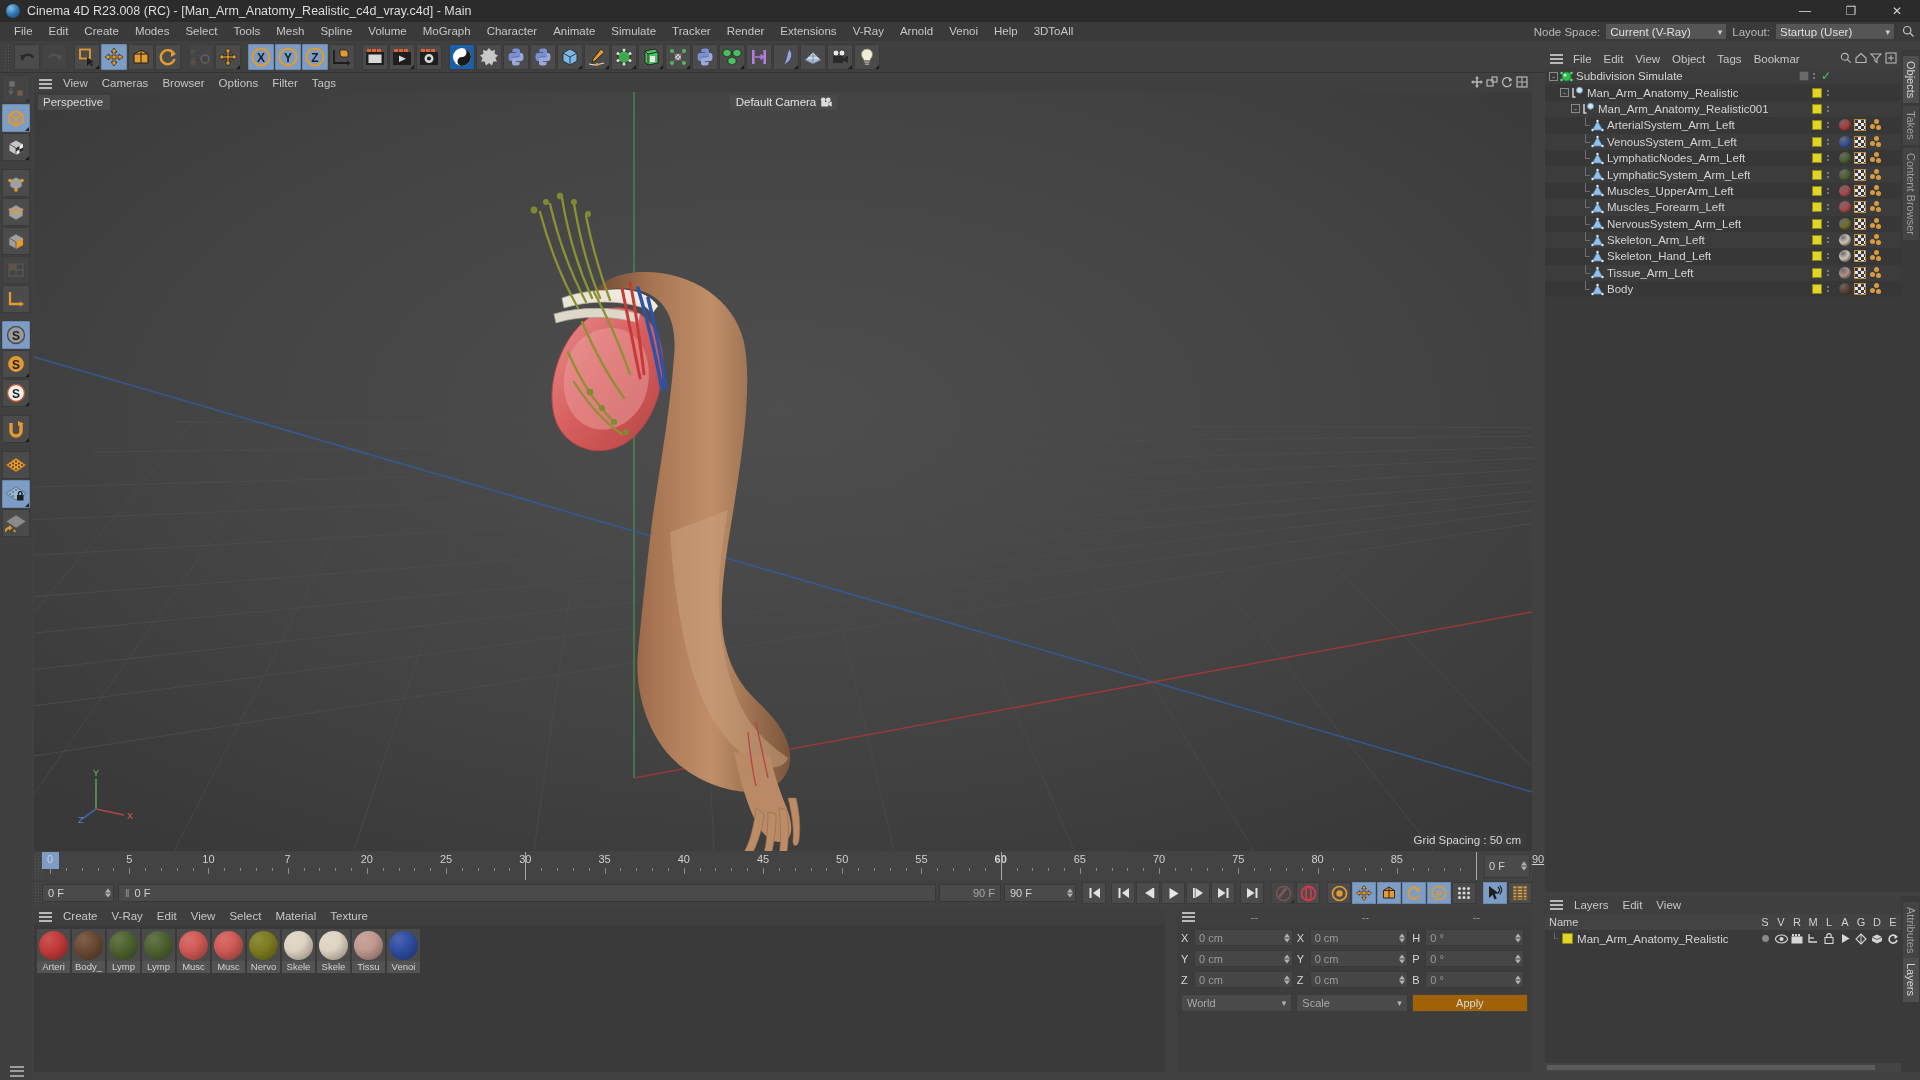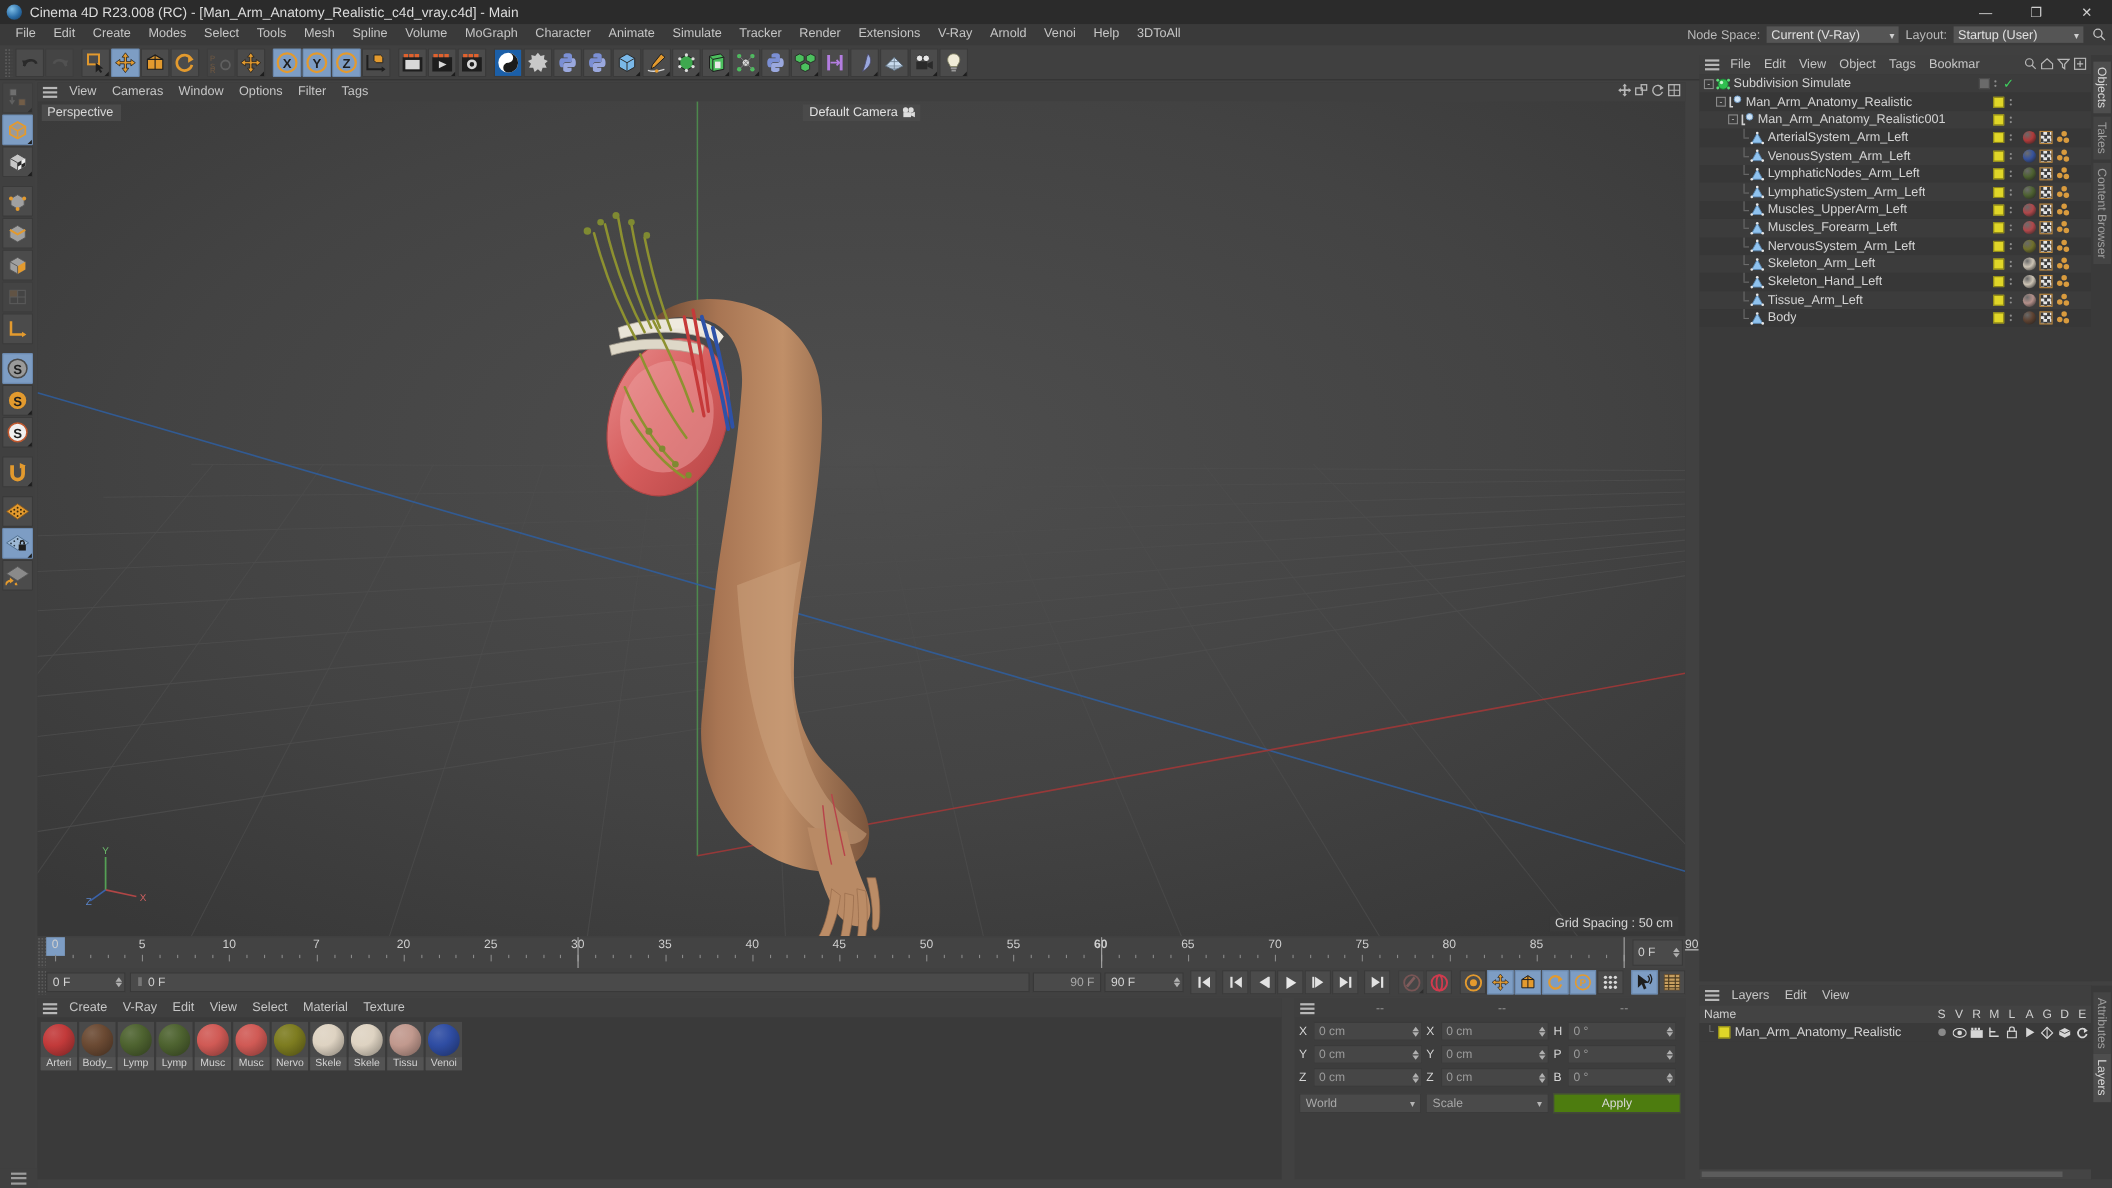--- a/index.html
+++ b/index.html
@@ -174,21 +174,21 @@
   .co-row { display:flex; align-items:center; gap:0; margin-bottom:4px; }
   .co-lbl { width:13px; font-size:11px; color:#d6d6d6; }
   .co-in {
     flex:1; height:17px; background:#464646; border:1px solid #3a3a3a; display:flex;
     align-items:center; padding:0 4px; font-size:11px; color:#9b9b9b; position:relative; margin-right:4px;
   }
   .co-foot { display:flex; align-items:center; gap:4px; padding:2px 4px 0; }
   .co-sel { flex:1; height:18px; background:#4a4a4a; border:1px solid #3a3a3a; display:flex;
             align-items:center; padding:0 5px; font-size:11px; color:#a8a8a8; position:relative; }
   .co-sel .cv { margin-left:auto; font-size:9px; color:#b5b5b5; }
-  .co-apply { flex:1.15; height:18px; background:#4d7c0f; border:1px solid #434343;
+  .co-apply { flex:1.15; height:18px; background:#a16207; border:1px solid #434343;
     display:flex; align-items:center; justify-content:center; font-size:11px; color:#dadada; }
 
   
   .objmgr {
     position:absolute; left:1545px; top:50px; width:356px; height:842px;
     background:#3d3d3d; display:flex; flex-direction:column;
   }
   .om-head { height:18px; background:#3f3f3f; display:flex; align-items:center; padding-left:4px; }
   .om-head .mi { padding:0 6px; font-size:11.5px; color:#c6c6c6; line-height:18px; }
   .om-head-icons { margin-left:auto; display:flex; align-items:center; gap:3px; padding-right:4px; }
@@ -688,21 +688,21 @@
 
   <div class="viewwrap">
     <div class="vheader" id="viewmenu">
       <div class="hamb">
           <i></i>
           <i></i>
           <i></i>
         </div>
       <div class="vm">View</div>
         <div class="vm">Cameras</div>
-        <div class="vm">Window</div>
+        <div class="vm">Browser</div>
         <div class="vm">Options</div>
         <div class="vm">Filter</div>
         <div class="vm">Tags</div>
         <div class="vright">
         <span>
           <svg width="12" height="12" viewBox="0 0 12 12">
               <path d="M6 0 L8 2.5 L6.8 2.5 L6.8 5.2 L9.5 5.2 L9.5 4 L12 6 L9.5 8 L9.5 6.8 L6.8 6.8 L6.8 9.5 L8 9.5 L6 12 L4 9.5 L5.2 9.5 L5.2 6.8 L2.5 6.8 L2.5 8 L0 6 L2.5 4 L2.5 5.2 L5.2 5.2 L5.2 2.5 L4 2.5 Z" fill="#b6b6b6"></path>
             </svg></span>
         <span>
           <svg width="12" height="12" viewBox="0 0 12 12">

